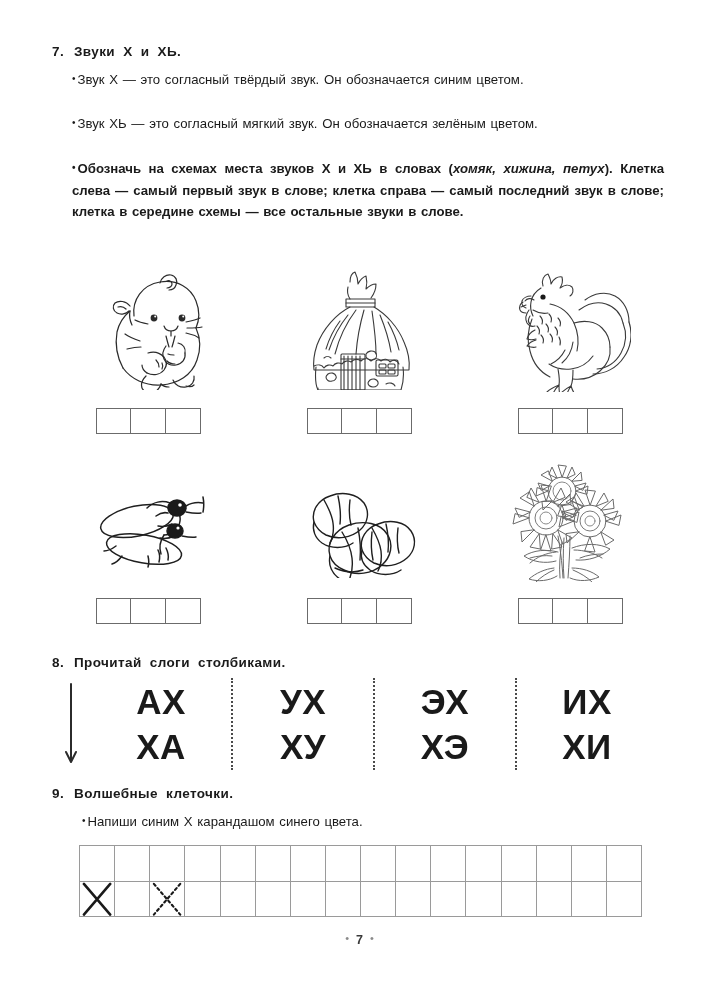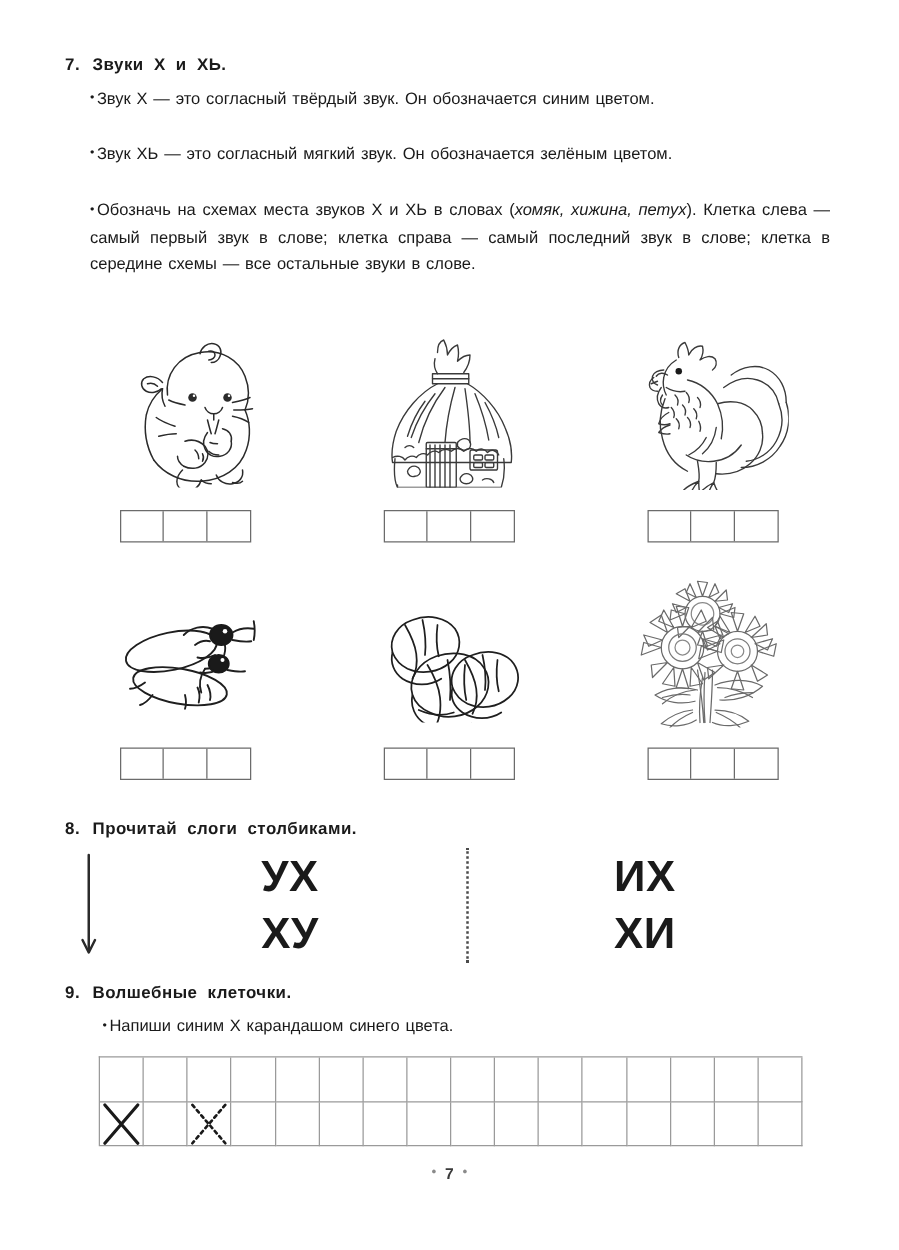--- a/index.html
+++ b/index.html
@@ -177,21 +177,21 @@
   </div>
 
   <div class="para" style="left:72px; top:68px; width:592px;">
     <span class="bullet">•</span><span>Звук  Х  —  это  согласный  твёрдый  звук.  Он  обозначается  синим  цветом.</span>
   </div>
 
   <div class="para" style="left:72px; top:112px; width:592px;">
     <span class="bullet">•</span><span>Звук  ХЬ  —  это  согласный  мягкий  звук.  Он  обозначается  зелёным  цветом.</span>
   </div>
 
-  <div class="para" style="left:72px; top:157px; width:592px;">
+  <div class="para" style="left:72px; top:157px; width:592px;font-weight:bold;">
     <span class="bullet">•</span><span>Обозначь  на  схемах  места  звуков  Х  и  ХЬ  в  словах  (</span><span class="it">хомяк, хижина, петух</span><span>).  Клетка  слева  —  самый  первый  звук  в  слове; клетка  справа  —  самый  последний  звук  в  слове;  клетка  в  середине  схемы  —  все  остальные  звуки  в  слове.</span>
   </div>
 
   <div class="pic" style="left:100px; top:268px;">
     <svg width="120" height="122" viewBox="0 0 120 122" fill="none" stroke="#2b2b2b" stroke-width="1.2" stroke-linecap="round" stroke-linejoin="round">
       <path d="M34 48c-2-16 8-31 26-34 17-3 31 6 36 19 4 10 3 20 0 27"></path>
       <path d="M96 60c4 9 5 21 1 32-5 15-19 24-36 25-16 1-30-6-38-17"></path>
       <path d="M23 100c-6-11-8-24-6-36 2-9 7-16 13-21"></path>
       <path d="M30 43c-1 5 0 10 2 14"></path>
       <path d="M60 15c1-5 6-9 11-8 5 1 7 6 5 10-1 3-4 5-7 5"></path>
@@ -417,22 +417,30 @@
 
   <div class="syl-wrap">
     <div class="syl-arrow">
       <svg width="16" height="86" viewBox="0 0 16 86" fill="none" stroke="#2b2b2b" stroke-width="2" stroke-linecap="round" stroke-linejoin="round">
         <path d="M8 2v76"></path>
         <path d="M3 70l5 10 5-10"></path>
       </svg>
     </div>
     <div class="syl-cols">
       <div class="syl-col">
+        <div class="syl-cell">АХ</div>
+        <div class="syl-cell">ХА</div>
+      </div>
+      <div class="syl-col">
         <div class="syl-cell">УХ</div>
         <div class="syl-cell">ХУ</div>
+      </div>
+      <div class="syl-col">
+        <div class="syl-cell">ЭХ</div>
+        <div class="syl-cell">ХЭ</div>
       </div>
       <div class="syl-col">
         <div class="syl-cell">ИХ</div>
         <div class="syl-cell">ХИ</div>
       </div>
     </div>
   </div>
 
   <div class="task-head" style="left:52px; top:786px;">
     <span class="task-num">9.</span>

